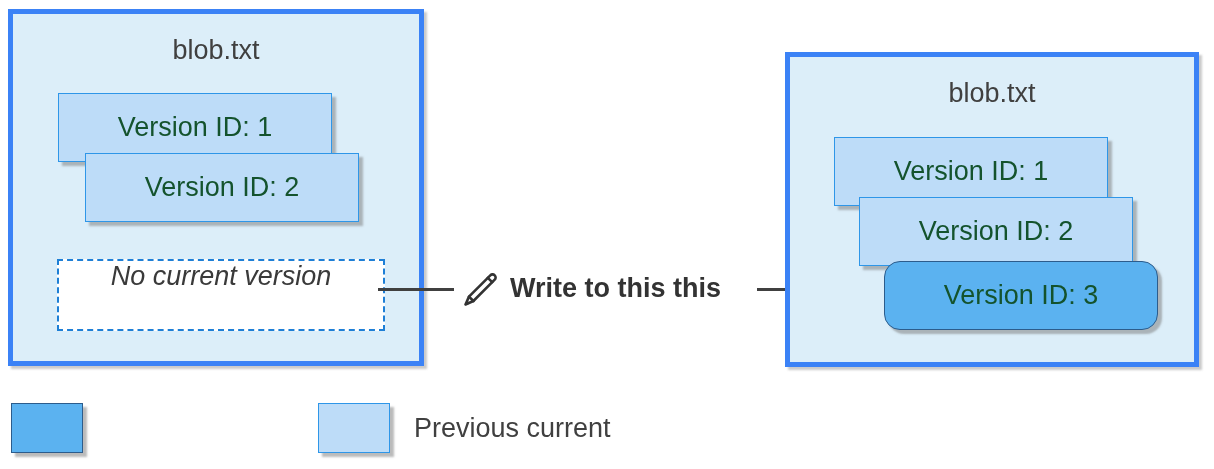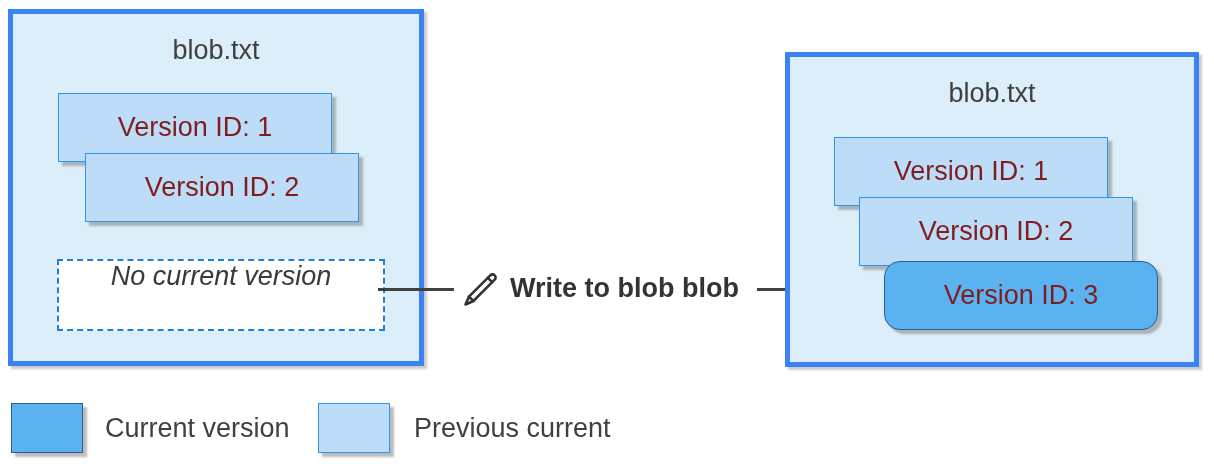--- a/index.html
+++ b/index.html
@@ -32,21 +32,21 @@
   
   .version-box {
     position: absolute;
     width: 274px;
     height: 69px;
     box-sizing: border-box;
     display: flex;
     align-items: center;
     justify-content: center;
     font-size: 27px;
-    color: #7f1d1d;
+    color: #14532d;
     box-shadow: 4px 4px 2px rgba(120,120,120,0.5);
   }
   .version-previous {
     background: #bddcf8;
     border: 1px solid #2e96e8;
   }
   .version-current {
     background: #5bb2f0;
     border: 1px solid #2c5c8c;
   }
@@ -150,35 +150,34 @@
 
   <div class="connector-line" id="line-left"></div>
   <div id="pencil-wrap">
     <svg width="48" height="48" viewBox="0 0 48 48" fill="none" stroke="#333333" stroke-width="2.6" stroke-linejoin="round" stroke-linecap="round">
       <path d="M9.5 38.5 L13.0 30.6 L34.3 9.3 A3.1 3.1 0 0 1 38.7 13.7 L17.4 35.0 Z"></path>
       <path d="M13.0 30.6 L17.4 35.0"></path>
       <path d="M31.8 11.8 L36.2 16.2"></path>
       <path d="M9.5 38.5 L10.7 35.6 L12.5 37.4 Z" fill="#333333" stroke-width="1"></path>
     </svg>
   </div>
-  <div id="action-label">Write to blob blob</div>
+  <div id="action-label">Write to this this</div>
   <div class="connector-line" id="line-right"></div>
   <div id="arrowhead"></div>
 
   <div class="blob-container" id="container-after">
     <div class="blob-title">blob.txt</div>
     <div class="version-box version-previous" id="after-v1">
       <span>Version ID: 1</span>
     </div>
     <div class="version-box version-previous" id="after-v2">
       <span>Version ID: 2</span>
     </div>
     <div class="version-box version-current" id="after-v3">
       <span>Version ID: 3</span>
     </div>
   </div>
 
   <div class="legend-swatch" id="legend-swatch-current"></div>
-  <div class="legend-label" id="legend-label-current">Current version</div>
   <div class="legend-swatch" id="legend-swatch-previous"></div>
   <div class="legend-label" id="legend-label-previous">Previous current</div>
 
 </div>
 
 </body></html>

